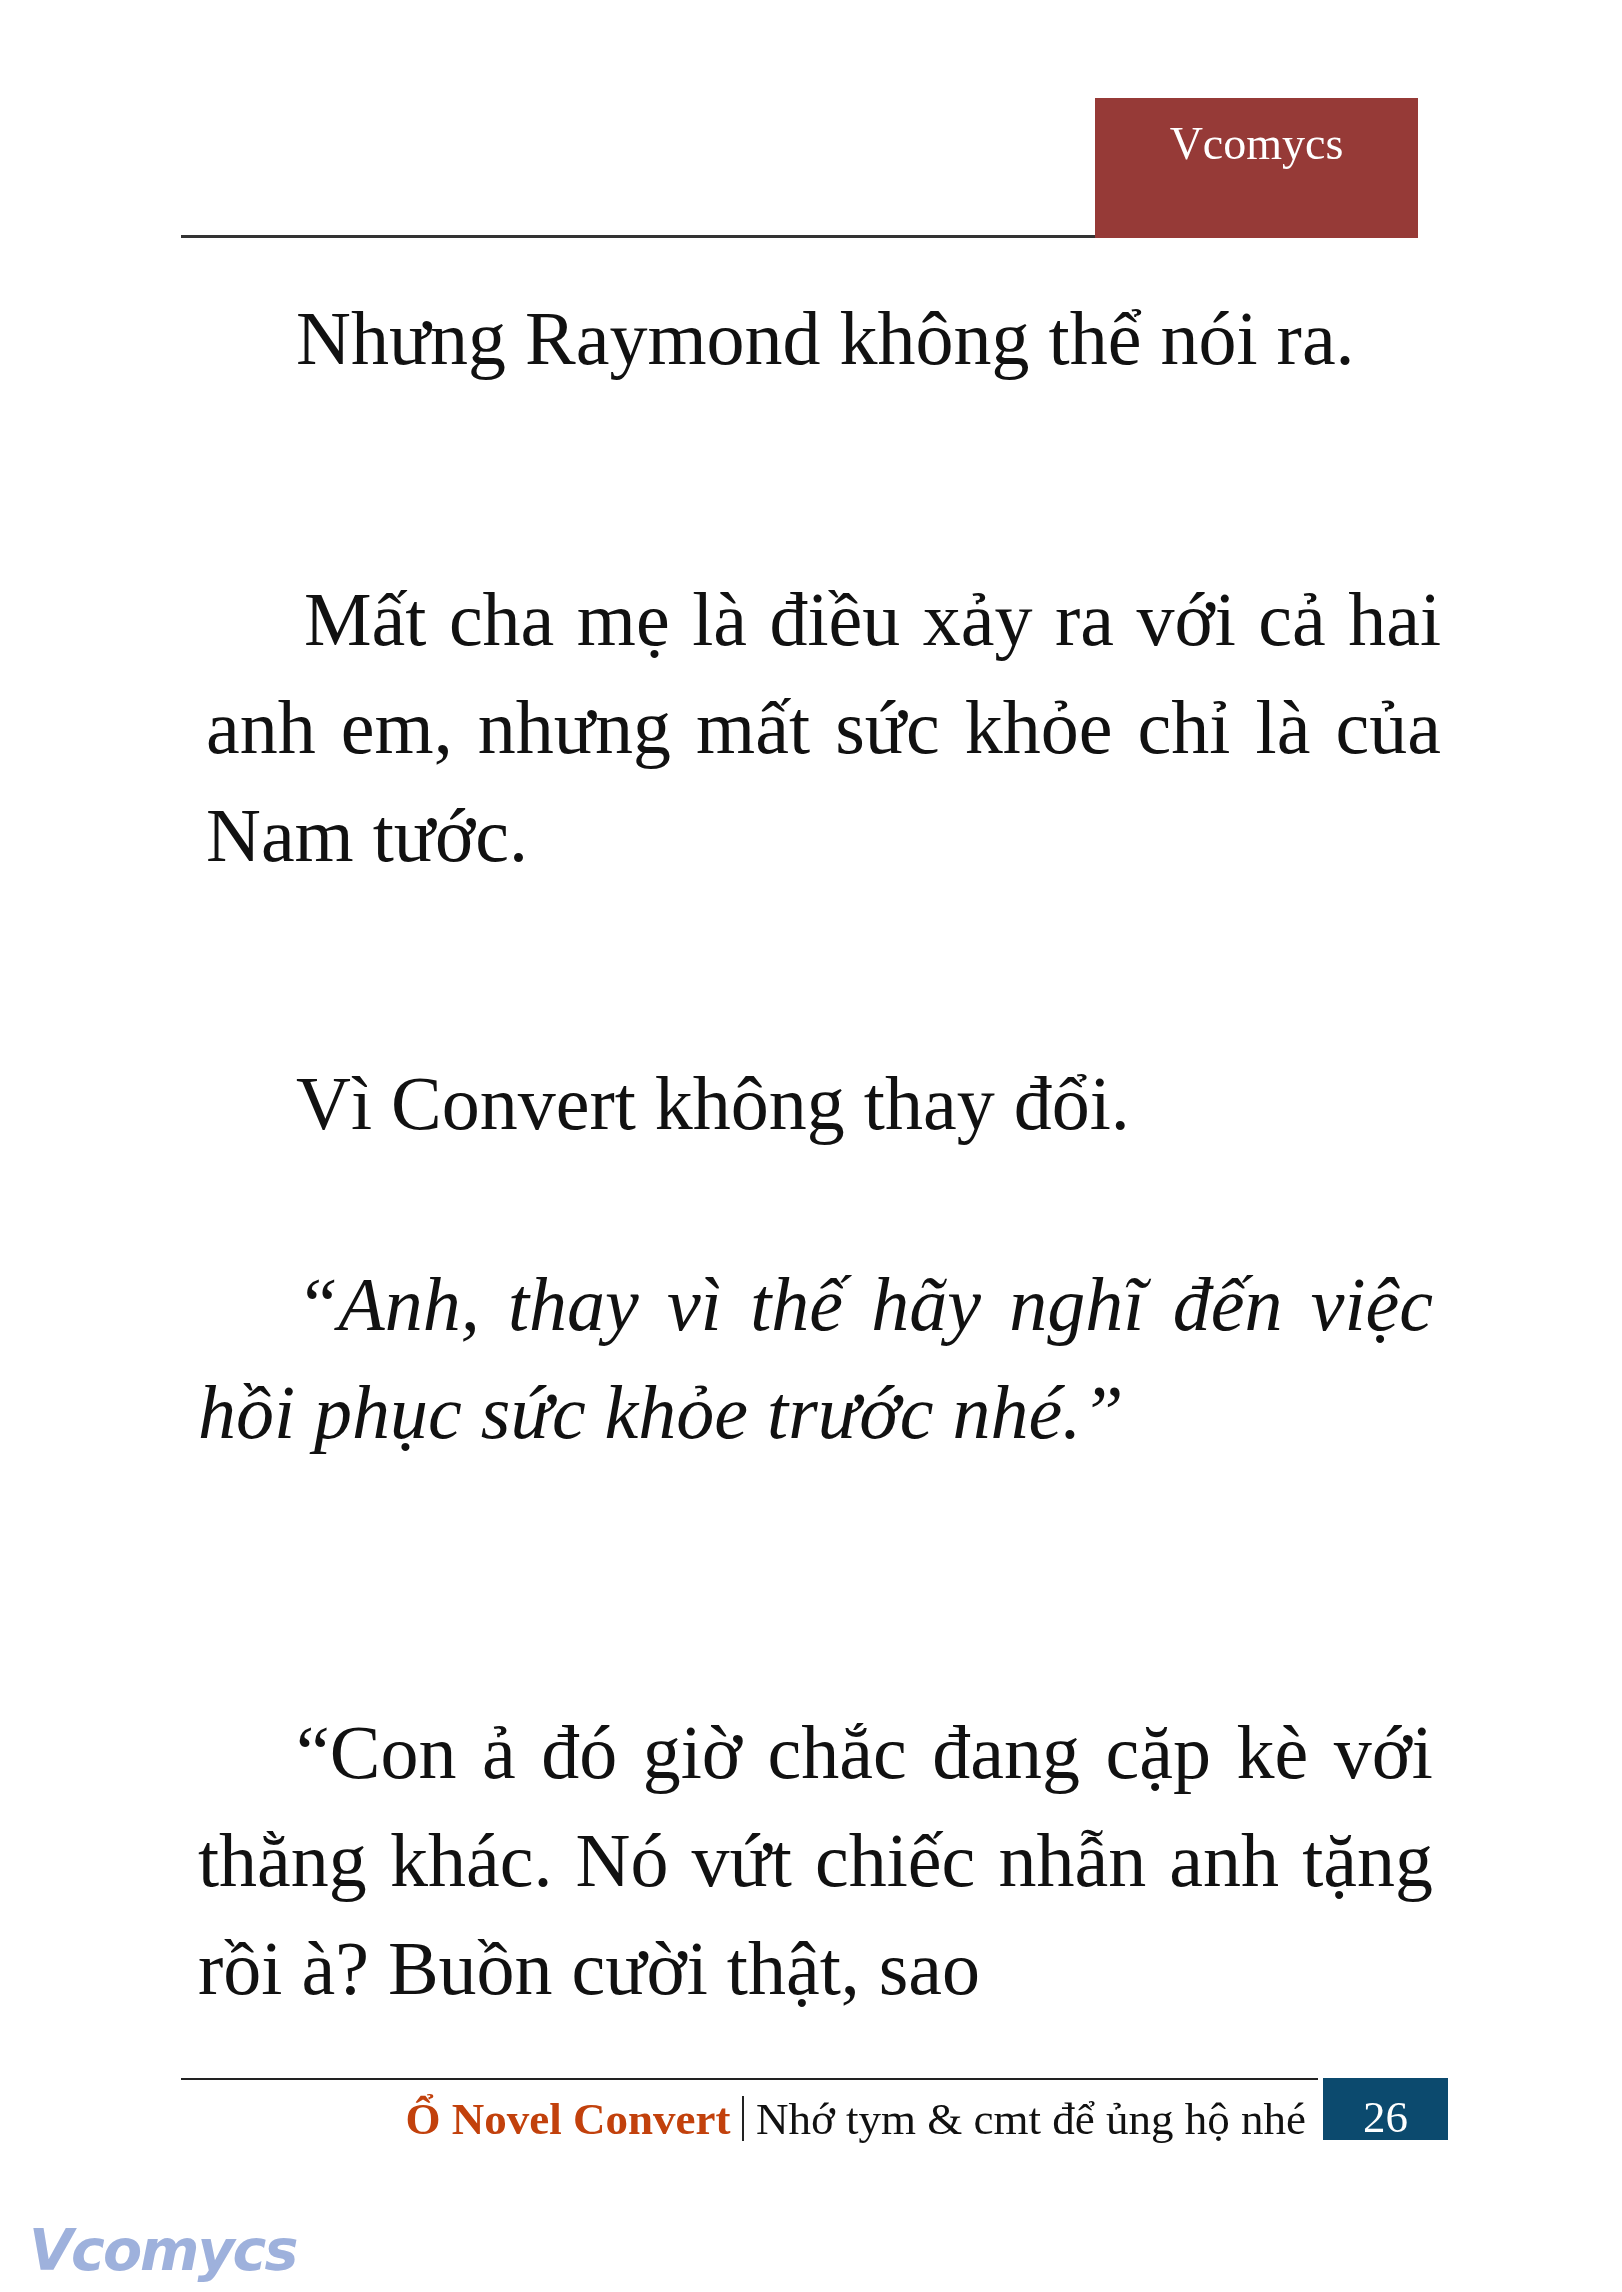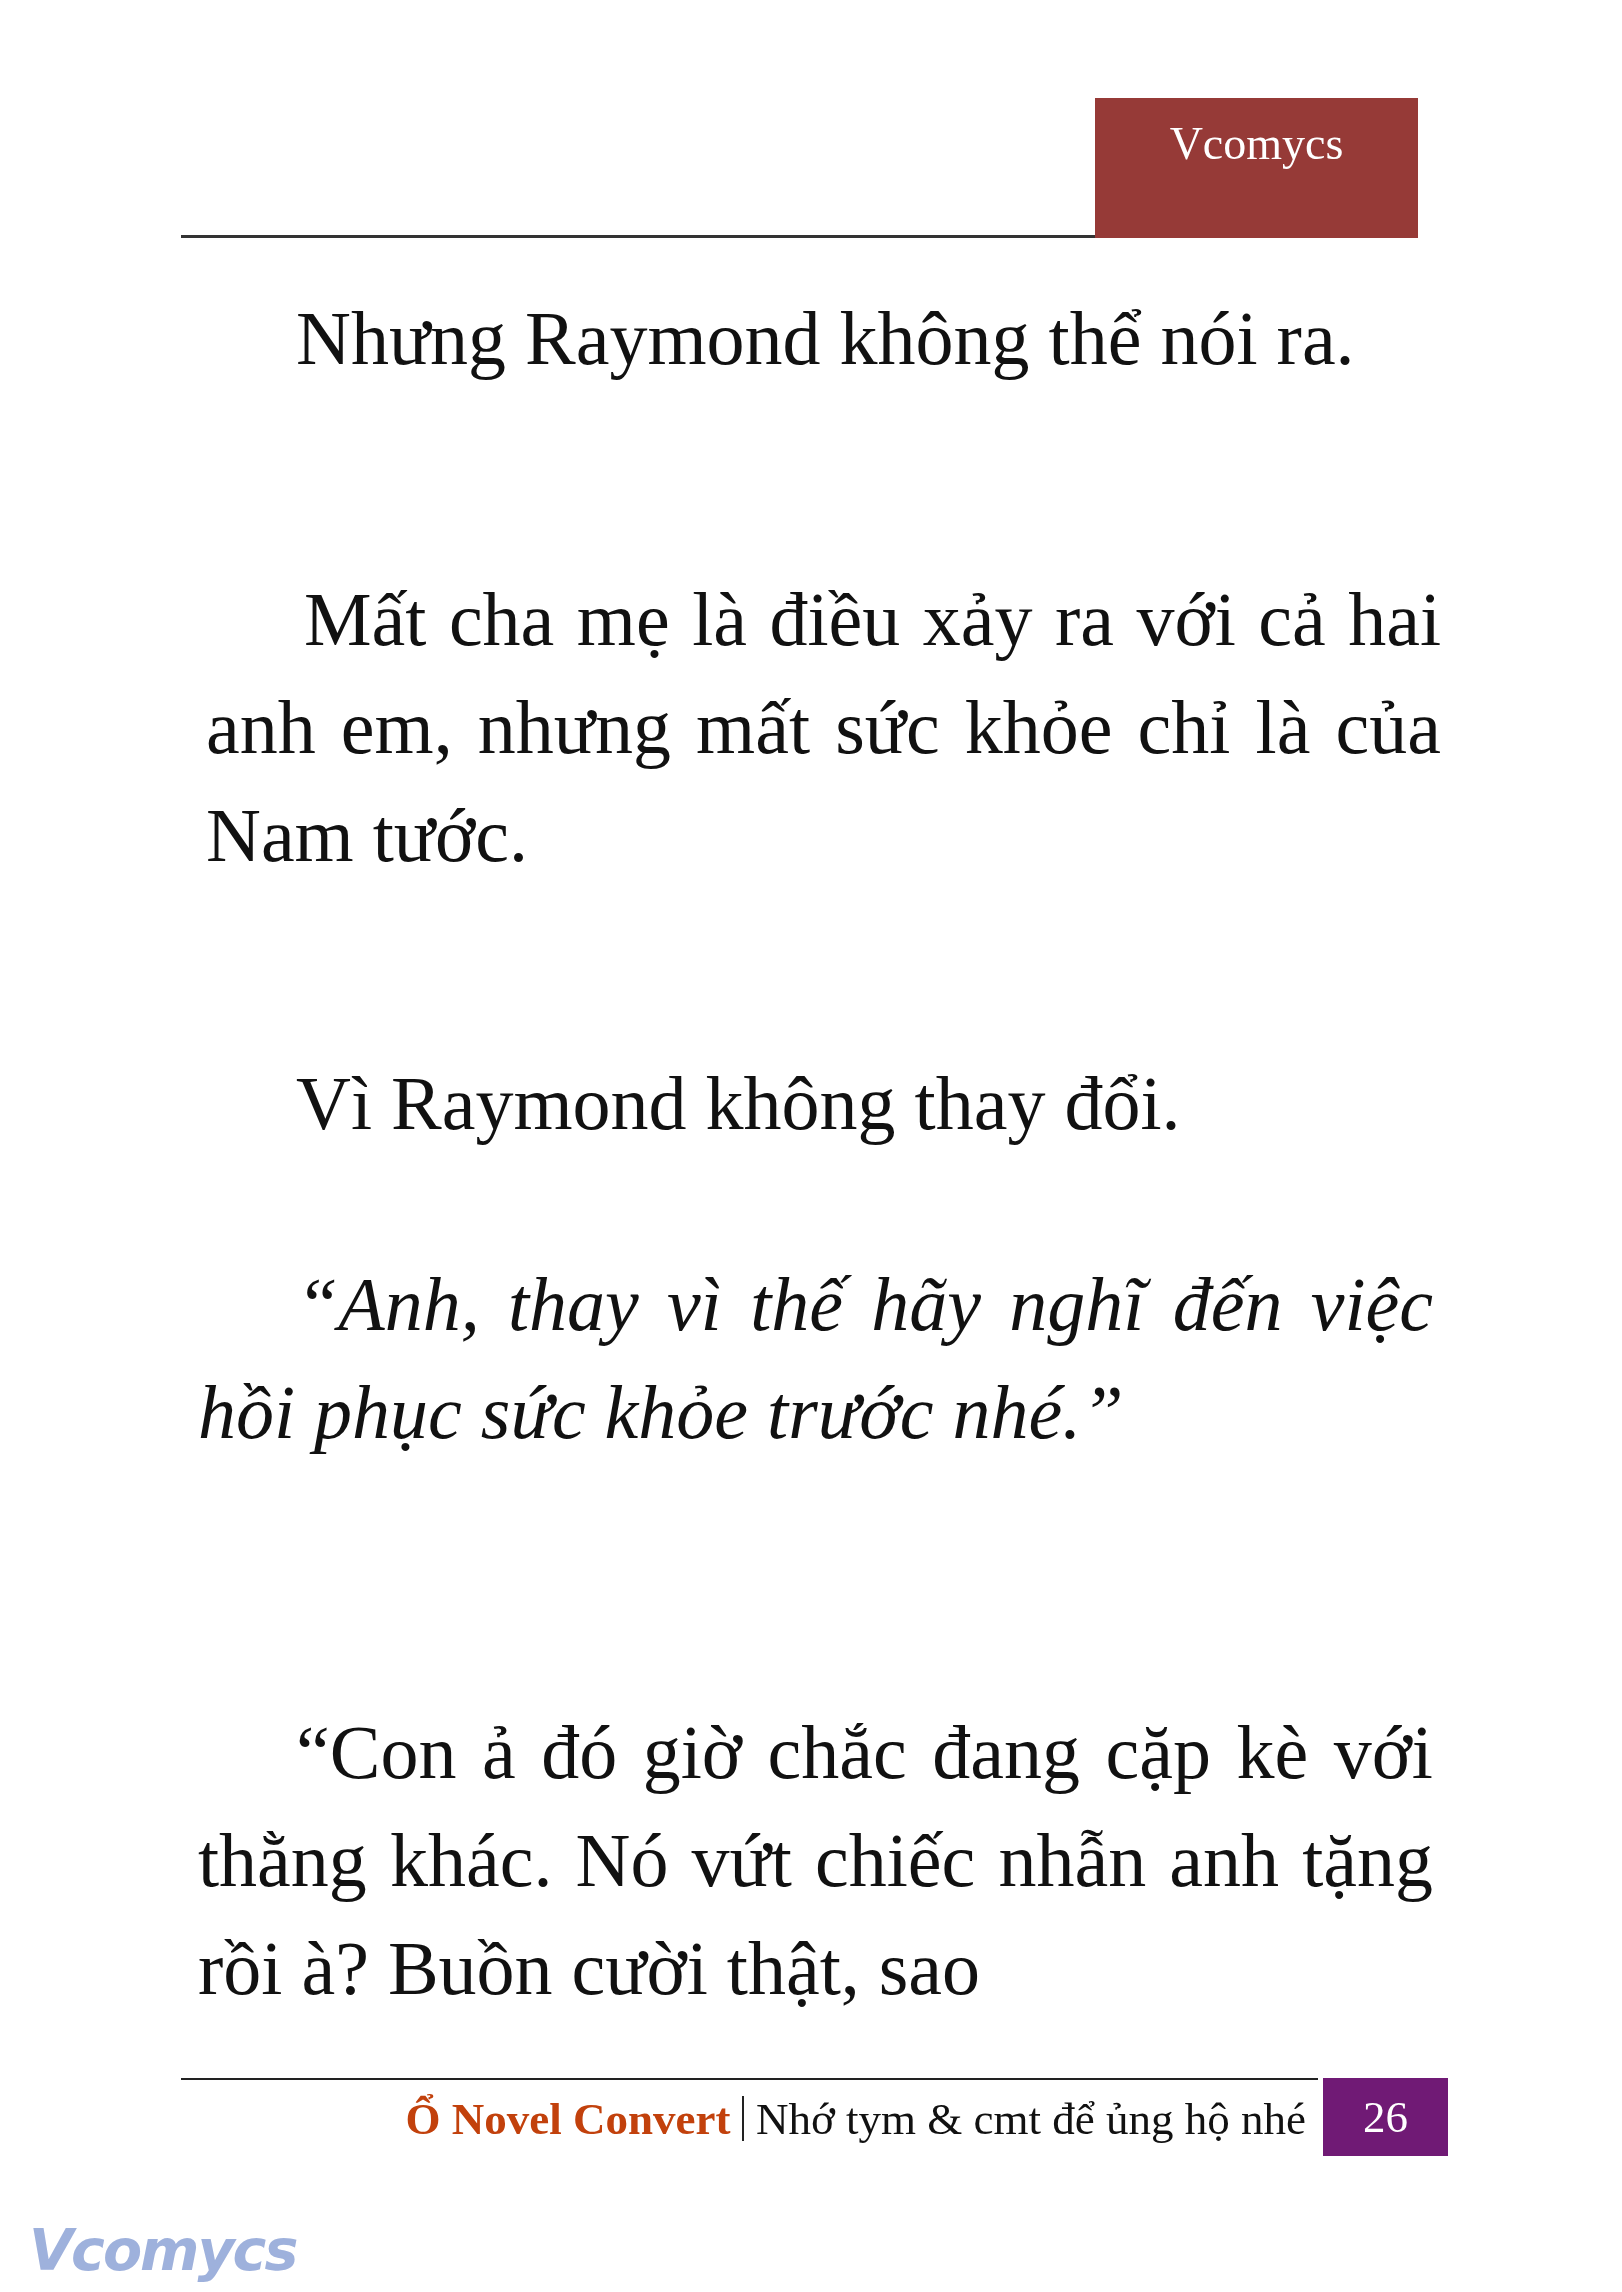--- a/index.html
+++ b/index.html
@@ -16,41 +16,41 @@
 
   .content { position: absolute; left: 198px; width: 1235px; font-size: 76px; line-height: 108px; color: #111; }
   .para { position: absolute; left: 0; width: 1235px; text-align: justify; text-align-last: left; }
   .para .indent { display: inline-block; width: 98px; }
 
   .footer { position: absolute; left: 181px; top: 2078px; width: 1267px; height: 78px; }
   .footer-rule { position: absolute; left: 0; top: 0; width: 1137px; height: 2px; background: #222; }
   .footer-text { position: absolute; right: 142px; top: 13.7px; font-size: 45px; line-height: 55px; white-space: nowrap; }
   .footer-brand { color: #c2410c; font-weight: bold; }
   .footer-sep { display: inline-block; width: 2px; height: 45px; background: #222; margin: 0 11.8px; vertical-align: -7.8px; }
-  .page-num { position: absolute; right: 0; top: 0; width: 125px; height: 78px; background: #701a75;
+  .page-num { position: absolute; right: 0; top: 0; width: 125px; height: 62px; background: #0c4a6e;
               color: #fff; font-size: 45px; line-height: 78px; text-align: center; }
 
   .watermark { position: absolute; left: 29px; top: 2217px; font-family: "DejaVu Sans", sans-serif;
                font-size: 57px; font-weight: bold; font-style: italic; letter-spacing: -2px;
                color: #8ea4d6; opacity: 0.85; }
 </style>
 </head>
 <body>
 
 <div class="header">
   <div class="header-rule"></div>
   <div class="brand-box">
     <div>Vcomycs</div>
   </div>
 </div>
 
 <div class="content">
   <p class="para" style="top:284px;margin:0;"><span class="indent"></span><span>Nhưng Raymond không thể nói ra.</span></p>
   <p class="para" style="top:557px;margin:8px;"><span class="indent"></span><span>Mất cha mẹ là điều xảy ra với cả hai anh em, nhưng mất sức khỏe chỉ là của Nam tước.</span></p>
-  <p class="para" style="top:1049px;margin:0;"><span class="indent"></span><span>Vì Raymond không thay đổi.</span></p>
+  <p class="para" style="top:1049px;margin:0;"><span class="indent"></span><span>Vì Convert không thay đổi.</span></p>
   <p class="para" style="top:1250px;margin:0;font-style:italic;"><span class="indent"></span><span>“Anh, thay vì thế hãy nghĩ đến việc hồi phục sức khỏe trước nhé.”</span></p>
   <p class="para" style="top:1698px;margin:0;"><span class="indent"></span><span>“Con ả đó giờ chắc đang cặp kè với thằng khác. Nó vứt chiếc nhẫn anh tặng rồi à? Buồn cười thật, sao</span></p>
 </div>
 
 <div class="footer">
   <div class="footer-rule"></div>
   <div class="footer-text">
     <span class="footer-brand">Ổ Novel Convert</span><span class="footer-sep"></span><span>Nhớ tym &amp; cmt để ủng hộ nhé</span>
   </div>
   <div class="page-num">26</div>

